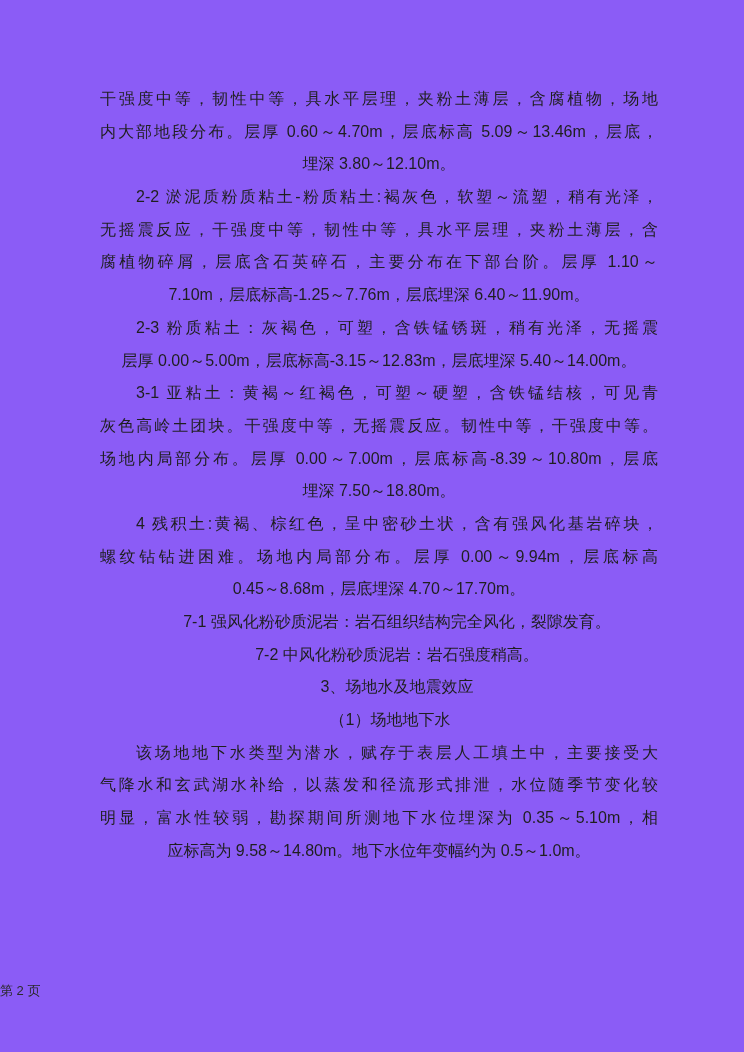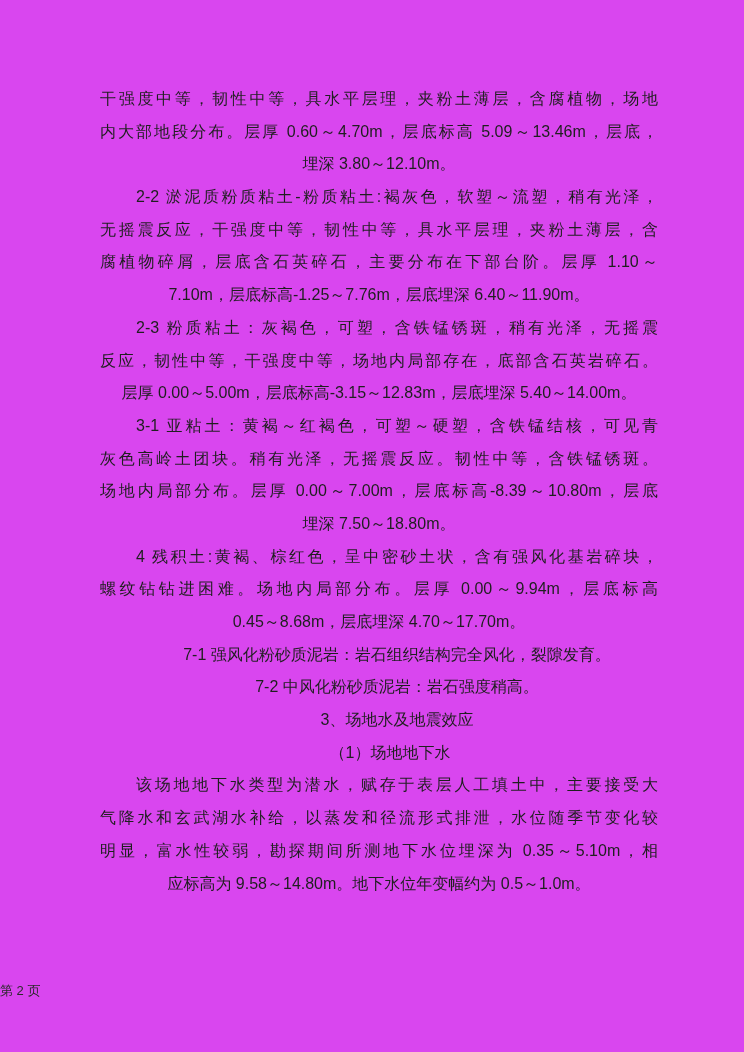--- a/index.html
+++ b/index.html
@@ -5,21 +5,21 @@
 <style>
   html, body {
     margin: 0;
     padding: 0;
     background: #ffffff;
   }
   .page {
     position: relative;
     width: 744px;
     height: 1052px;
-    background: #d946ef;
+    background: #8b5cf6;
     overflow: hidden;
     font-family: "Liberation Sans", sans-serif;
     color: #1f1f1f;
   }
   .content {
     position: absolute;
     left: 100px;
     top: 83px;
     width: 558px;
   }
@@ -67,26 +67,25 @@
         <div class="line">埋深 3.80～12.10m。</div>
       </div>
       <div class="paragraph">
         <div class="line j indent">2-2 淤泥质粉质粘土-粉质粘土:褐灰色，软塑～流塑，稍有光泽，</div>
         <div class="line j">无摇震反应，干强度中等，韧性中等，具水平层理，夹粉土薄层，含</div>
         <div class="line j">腐植物碎屑，层底含石英碎石，主要分布在下部台阶。层厚 1.10～</div>
         <div class="line">7.10m，层底标高-1.25～7.76m，层底埋深 6.40～11.90m。</div>
       </div>
       <div class="paragraph">
         <div class="line j indent">2-3 粉质粘土：灰褐色，可塑，含铁锰锈斑，稍有光泽，无摇震</div>
-        <div class="line j">反应，韧性中等，干强度中等，场地内局部存在，底部含石英岩碎石。</div>
         <div class="line">层厚 0.00～5.00m，层底标高-3.15～12.83m，层底埋深 5.40～14.00m。</div>
       </div>
       <div class="paragraph">
         <div class="line j indent">3-1 亚粘土：黄褐～红褐色，可塑～硬塑，含铁锰结核，可见青</div>
-        <div class="line j">灰色高岭土团块。稍有光泽，无摇震反应。韧性中等，含铁锰锈斑。</div>
+        <div class="line j">灰色高岭土团块。干强度中等，无摇震反应。韧性中等，干强度中等。</div>
         <div class="line j">场地内局部分布。层厚 0.00～7.00m，层底标高-8.39～10.80m，层底</div>
         <div class="line">埋深 7.50～18.80m。</div>
       </div>
       <div class="paragraph">
         <div class="line j indent">4 残积土:黄褐、棕红色，呈中密砂土状，含有强风化基岩碎块，</div>
         <div class="line j">螺纹钻钻进困难。场地内局部分布。层厚 0.00～9.94m，层底标高</div>
         <div class="line">0.45～8.68m，层底埋深 4.70～17.70m。</div>
       </div>
       <div class="paragraph">
         <div class="line indent">7-1 强风化粉砂质泥岩：岩石组织结构完全风化，裂隙发育。</div>

